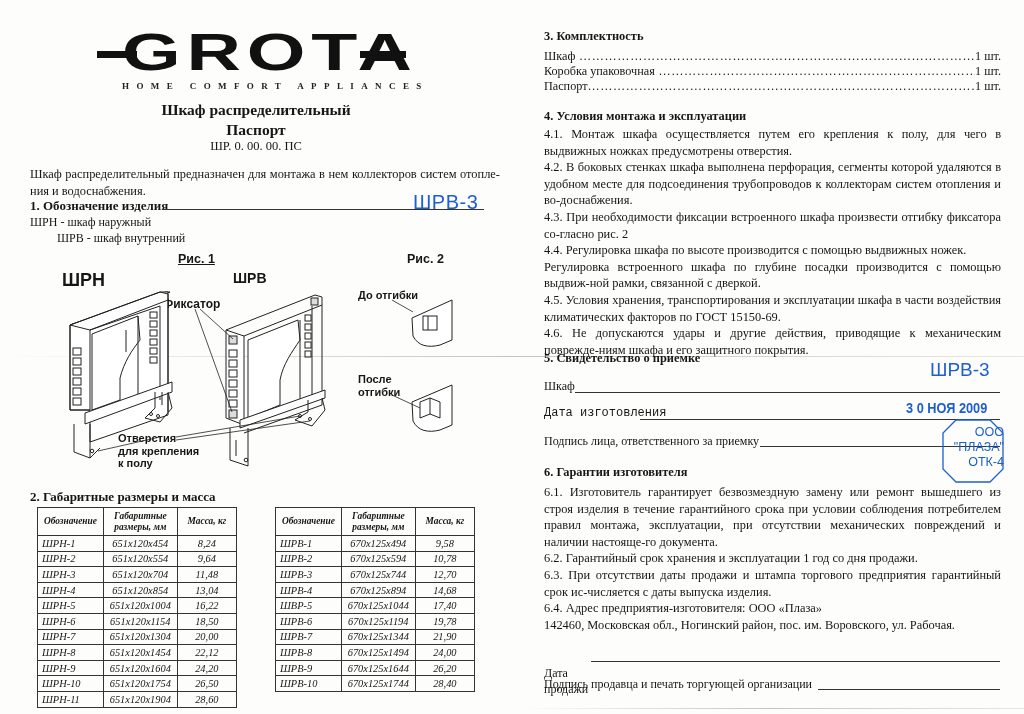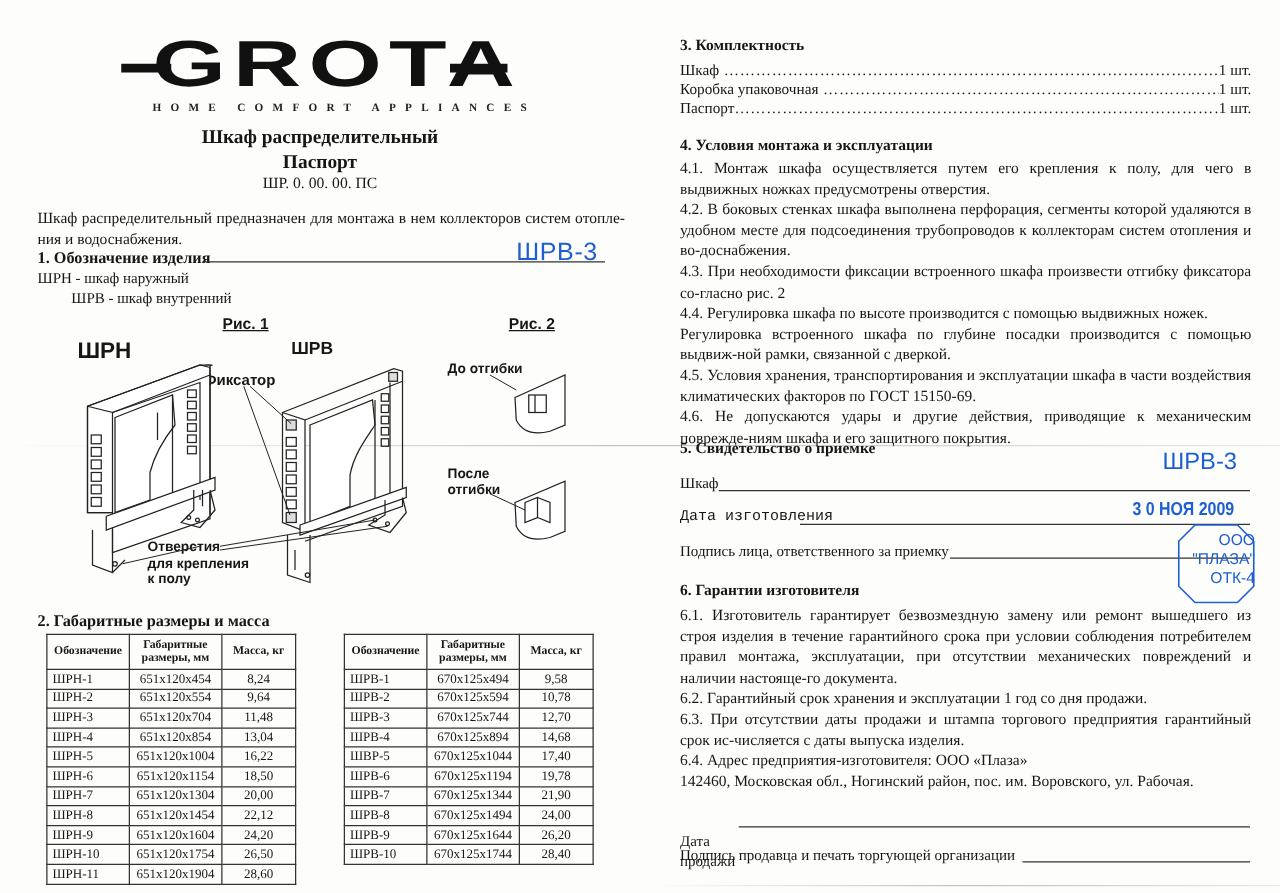--- a/index.html
+++ b/index.html
@@ -25,21 +25,21 @@
     font-family:"Liberation Serif","DejaVu Serif",serif; font-weight:bold; color:#222; white-space:nowrap;
   }
 
   .t13 { font-size:13px; line-height:16px; }
   .t12 { font-size:12px; line-height:15px; }
   .para { font-size:12.4px; line-height:16.6px; text-align:justify; }
   .nowrap { white-space:nowrap; }
   .line { position:absolute; border-bottom:1px solid #333; height:0; }
 
   
-  table.spec { position:absolute; border-collapse:collapse; font-size:10.4px; }
+  table.spec { position:absolute; border-collapse:collapse; font-size:10.4px;font-style:italic; }
   table.spec th, table.spec td { border:1.2px solid #333; padding:0 4px; height:14.6px; }
   table.spec th { font-weight:bold; font-size:9.4px; line-height:11px; height:27px; text-align:center; }
   table.spec td.c { text-align:center; }
   table.spec td.l { text-align:left; }
 
   
   .dotrow { position:absolute; left:544px; width:457px; display:flex; font-size:12.2px; line-height:15px; }
   .dotrow .lbl { white-space:nowrap; }
   .dotrow .dots { flex:1; overflow:hidden; white-space:nowrap; letter-spacing:0.6px; }
   .dotrow .qty { white-space:nowrap; }
@@ -68,21 +68,21 @@
 
   <div class="abs para" style="left:30px;top:166px;width:470px;">Шкаф распределительный предназначен для монтажа в нем коллекторов систем отопле-ния и водоснабжения.</div>
 
   <div class="abs t13 b nowrap" style="left:30px;top:198px;">1.  Обозначение изделия</div>
   <div class="line" style="left:162px;top:209px;width:322px;"></div>
   <div class="abs stamp nowrap" style="left:413px;top:191px;font-size:20px;letter-spacing:0.5px;">ШРВ-3</div>
   <div class="abs t12 nowrap" style="left:30px;top:215px;">ШРН -  шкаф наружный</div>
   <div class="abs t12 nowrap" style="left:44px;top:231px;margin-left:13px;">ШРВ - шкаф внутренний</div>
 
   <div class="abs fig-label nowrap" style="left:178px;top:252px;font-size:12.5px;text-decoration:underline;">Рис. 1</div>
-  <div class="abs fig-label nowrap" style="left:407px;top:252px;font-size:12.5px;text-decoration:underline;">Рис. 2</div>
+  <div class="abs fig-label nowrap" style="left:407px;top:252px;font-size:12.5px;">Рис. 2</div>
   <div class="abs fig-label nowrap" style="left:62px;top:270px;font-size:18px;">ШРН</div>
   <div class="abs fig-label nowrap" style="left:233px;top:270px;font-size:14px;">ШРВ</div>
   <div class="abs fig-label nowrap" style="left:163px;top:297px;font-size:12px;text-align:center;">Фиксатор</div>
   <div class="abs fig-label" style="left:118px;top:432px;font-size:11px;line-height:12.5px;">
     <div>Отверстия</div>
     <div>для крепления</div>
     <div>к полу</div>
   </div>
   <div class="abs fig-label nowrap" style="left:358px;top:289px;font-size:11px;">До отгибки</div>
   <div class="abs fig-label" style="left:358px;top:373px;font-size:11px;line-height:13px;">

